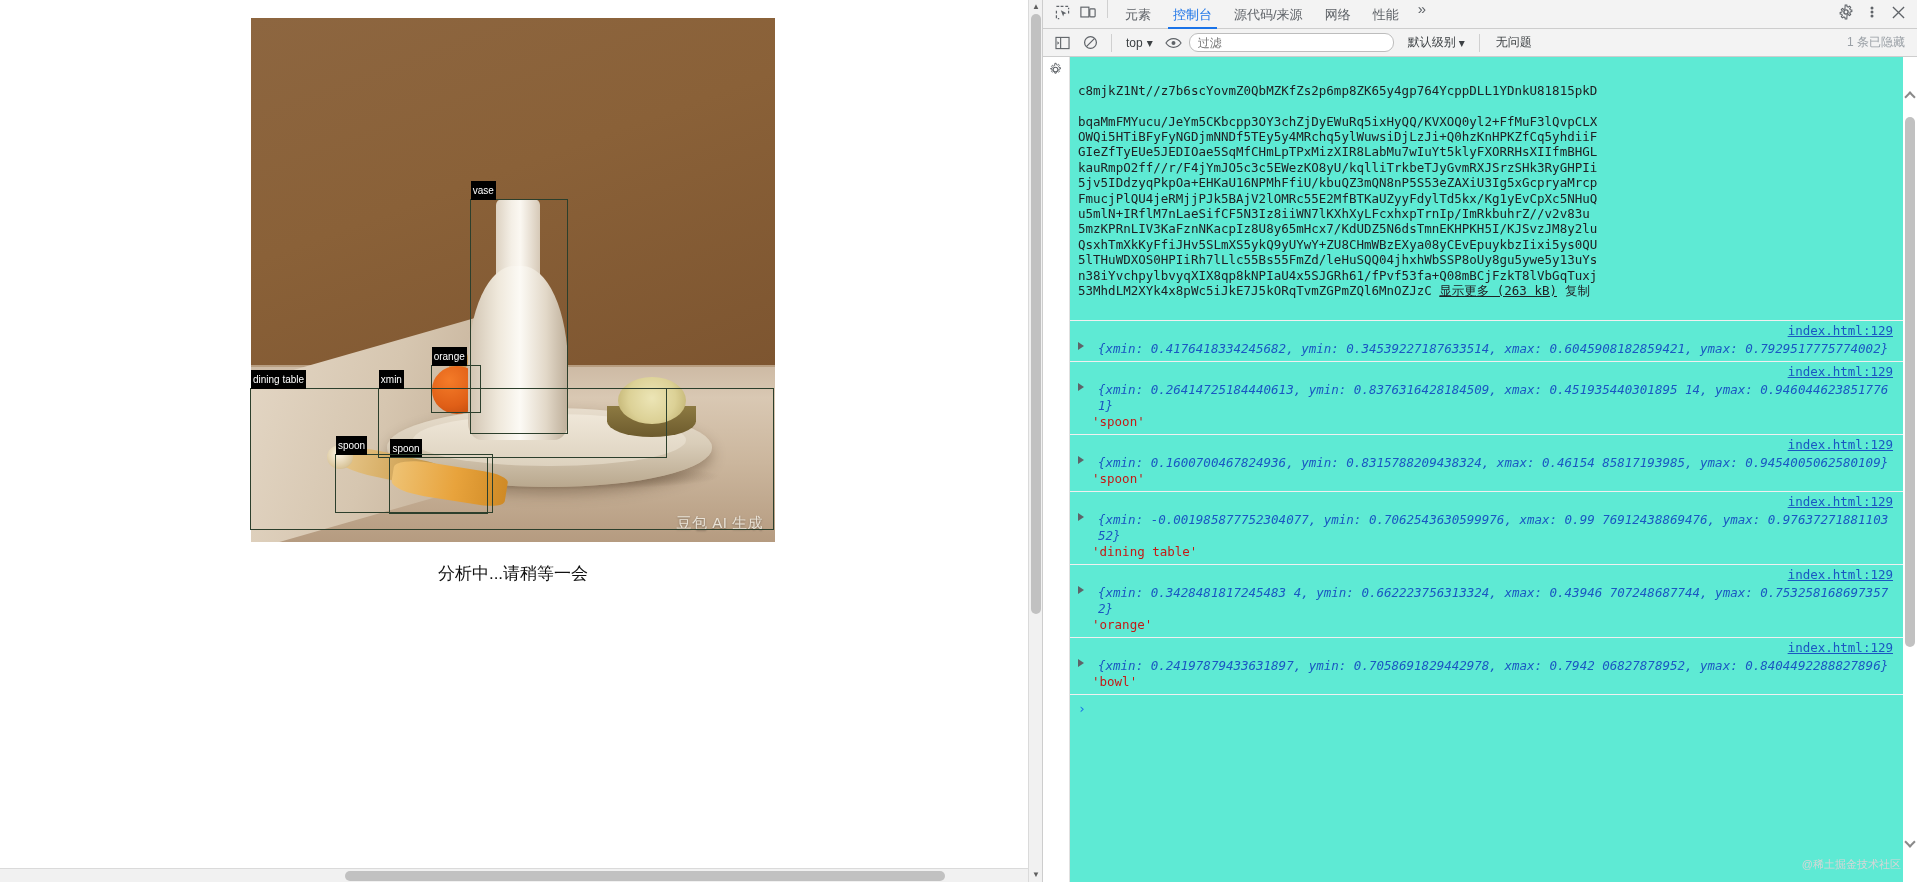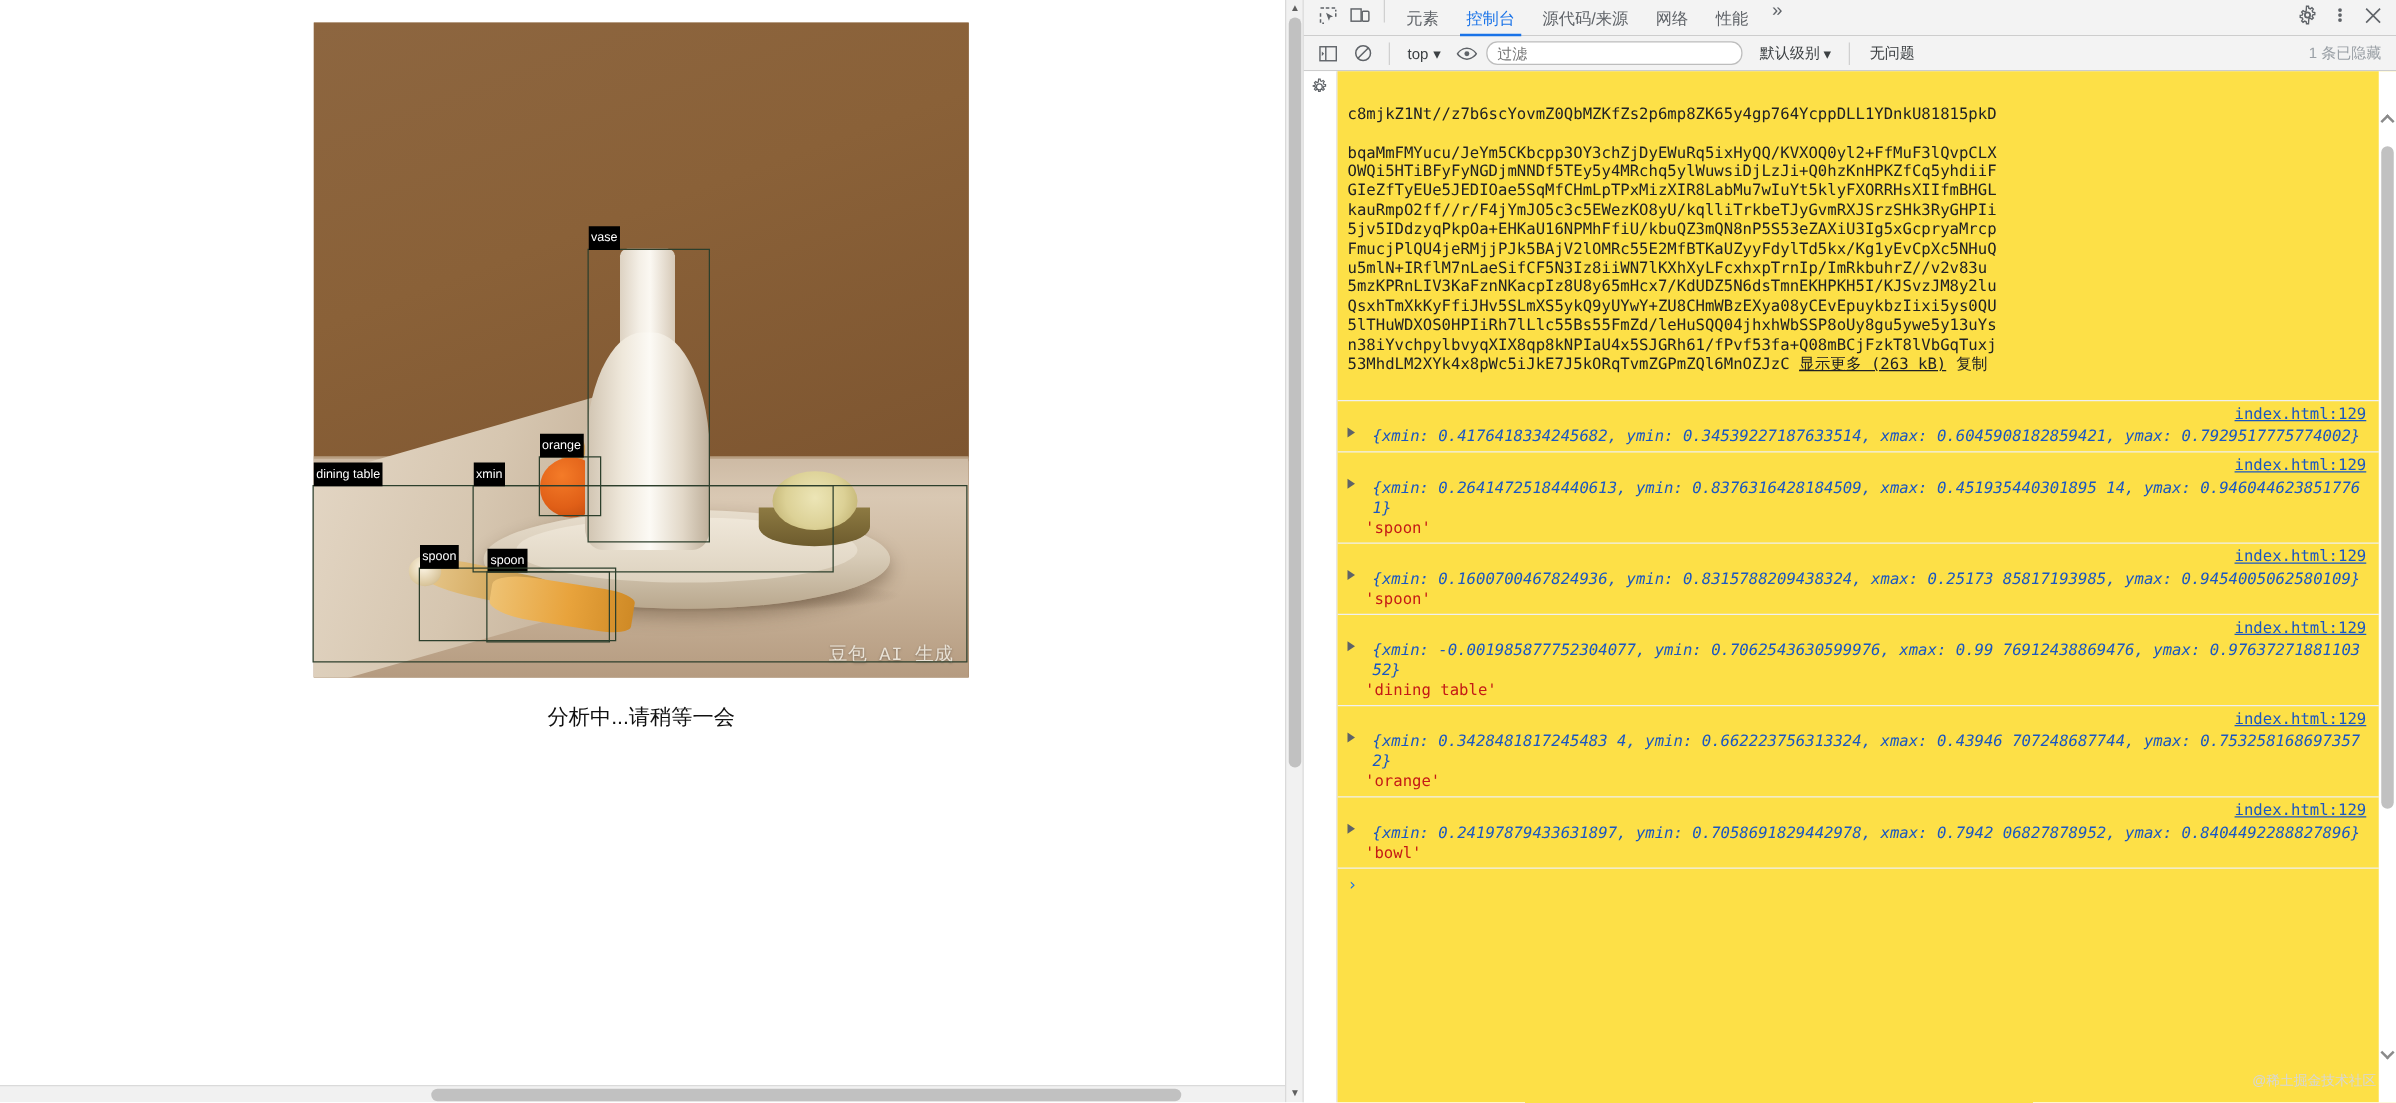--- a/index.html
+++ b/index.html
@@ -125,21 +125,21 @@
     background:#000; color:#fff;
     font-size:10px; line-height:17px;
     padding:1px 2px;
     font-family:"Liberation Sans", sans-serif;
     white-space:nowrap;
   }
   .watermark{
     position:absolute; right:12px; bottom:9px;
     color:#e9e2d6; font-size:15px; letter-spacing:.5px;
     text-shadow:0 1px 2px rgba(0,0,0,.35);
-    font-family:Liberation Mono, monospace;
+    font-family:Liberation Sans, sans-serif;
   }
   .status-text{
     text-align:center; margin-top:20px;
     font-size:17px; color:#111;
     font-family:"Liberation Sans", sans-serif;
   }
 
   
   .pg-scroll-v{
     position:absolute; right:0; top:0; width:14px; height:882px;
@@ -215,21 +215,21 @@
   .dt-sidebar-strip{
     position:absolute; left:0; top:57px; width:27px; bottom:0;
     border-right:1px solid #e0e0e0; background:#fff;
   }
   .dt-gear-small{
     position:absolute; left:5px; top:5px; color:#5f6368; cursor:pointer;
   }
 
   .console-body{
     flex:1 1 auto; margin-left:27px; position:relative; overflow:hidden;
-    background:#fde047;
+    background:#5eead4;
   }
   .console-scroll{ position:absolute; inset:0 14px 0 0; padding:0; }
 
   .blob-msg{
     font-family:"DejaVu Sans Mono", monospace;
     font-size:12.5px; line-height:15.4px; color:#202124;
     padding:4px 8px 6px 8px;
     word-break:break-all; white-space:pre-wrap;
     border-bottom:1px solid #f0f0f0;
   }
@@ -470,21 +470,21 @@
           </div>
           <div class="log-entry">
             <a class="log-src">index.html:129</a>
             <div class="disclosure"></div>
             <div class="obj-line">{xmin: 0.26414725184440613, ymin: 0.8376316428184509, xmax: 0.451935440301895 14, ymax: 0.9460446238517761}</div>
             <div class="obj-line str-line" style="margin-top: 0px; padding-left: 0px;">'spoon'</div>
           </div>
           <div class="log-entry">
             <a class="log-src">index.html:129</a>
             <div class="disclosure"></div>
-            <div class="obj-line">{xmin: 0.1600700467824936, ymin: 0.8315788209438324, xmax: 0.25173 85817193985, ymax: 0.9454005062580109}</div>
+            <div class="obj-line">{xmin: 0.1600700467824936, ymin: 0.8315788209438324, xmax: 0.46154 85817193985, ymax: 0.9454005062580109}</div>
             <div class="obj-line str-line" style="margin-top: 0px; padding-left: 0px;">'spoon'</div>
           </div>
           <div class="log-entry">
             <a class="log-src">index.html:129</a>
             <div class="disclosure"></div>
             <div class="obj-line">{xmin: -0.001985877752304077, ymin: 0.7062543630599976, xmax: 0.99 76912438869476, ymax: 0.9763727188110352}</div>
             <div class="obj-line str-line" style="margin-top: 0px; padding-left: 0px;">'dining table'</div>
           </div>
           <div class="log-entry">
             <a class="log-src">index.html:129</a>

